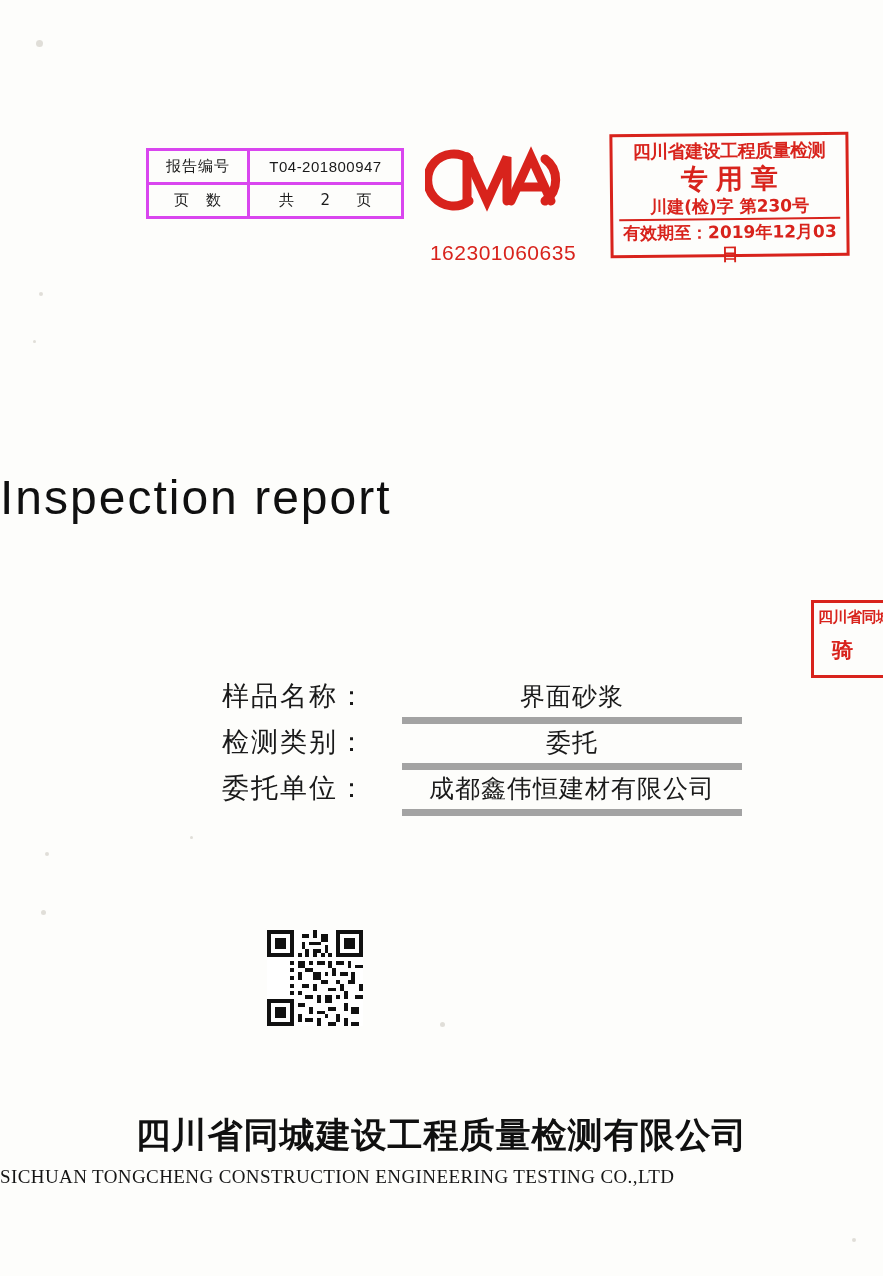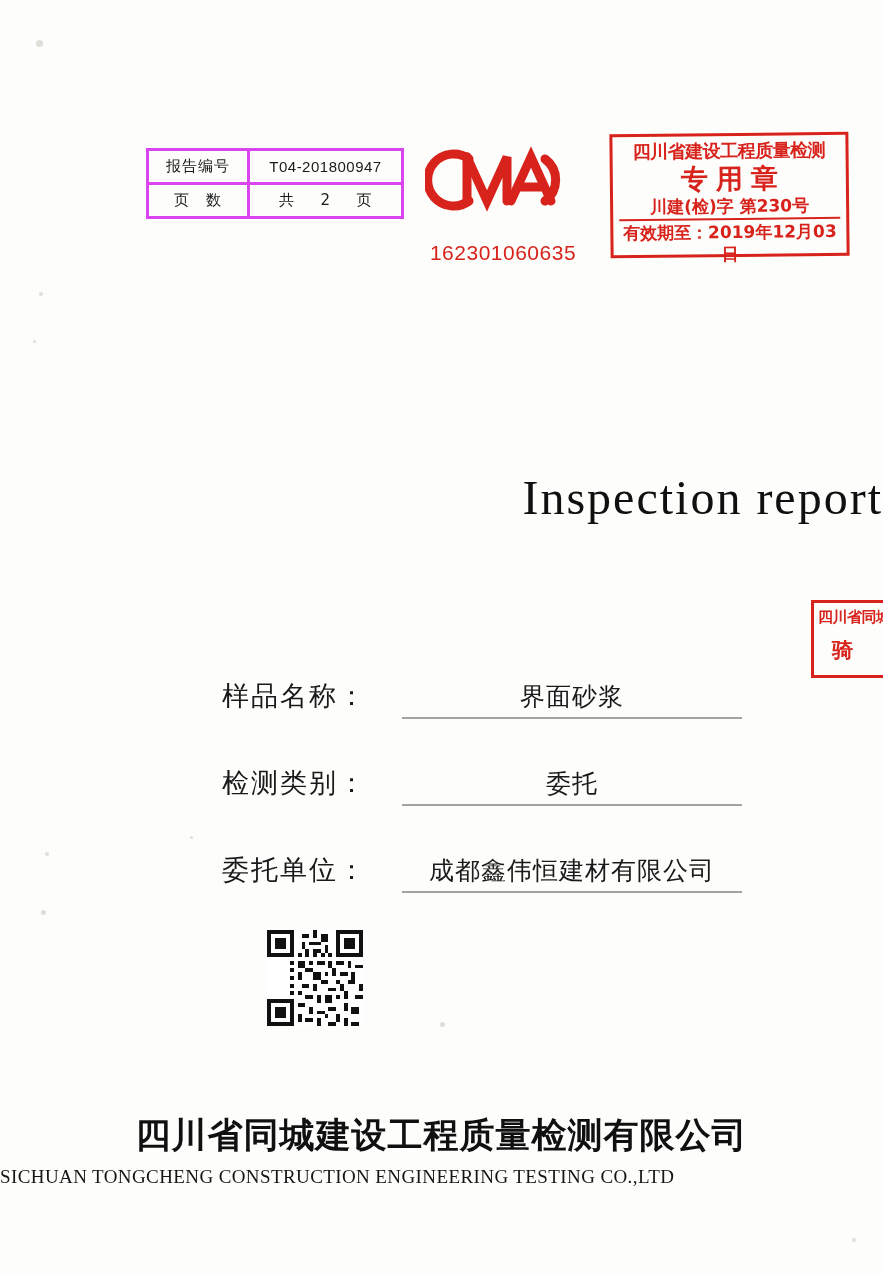--- a/index.html
+++ b/index.html
@@ -166,49 +166,48 @@
     font-weight: bold;
     font-size: 82px;
     letter-spacing: 10px;
     color: #101010;
   }
   .title-en {
     position: absolute;
     left: 0;
     right: 0;
     top: 470px;
-    text-align: right;
-    font-family: Liberation Serif, serif;
+    text-align: left;
+    font-family: Liberation Sans, sans-serif;
     font-size: 48px;
     letter-spacing: 2px;
     color: #101010;
   }
 
   
   .fields {
     position: absolute;
     left: 222px;
     top: 678px;
     width: 520px;
   }
   .field-row {
     display: flex;
     align-items: baseline;
-    margin-bottom: 46px;
   }
   .field-label {
     font-family: "DejaVu Sans", sans-serif;
     font-size: 27px;
     letter-spacing: 2px;
     white-space: nowrap;
     width: 180px;
   }
   .field-value {
     flex: 1;
-    border-bottom: 2px solid #a3a3a3;
+    border-bottom: 7px solid #a3a3a3;
     text-align: center;
     font-family: "DejaVu Sans", sans-serif;
     font-size: 25px;
     letter-spacing: 1px;
     padding-bottom: 4px;
   }
   .field-value.wide {
     font-size: 25px;
   }
 

